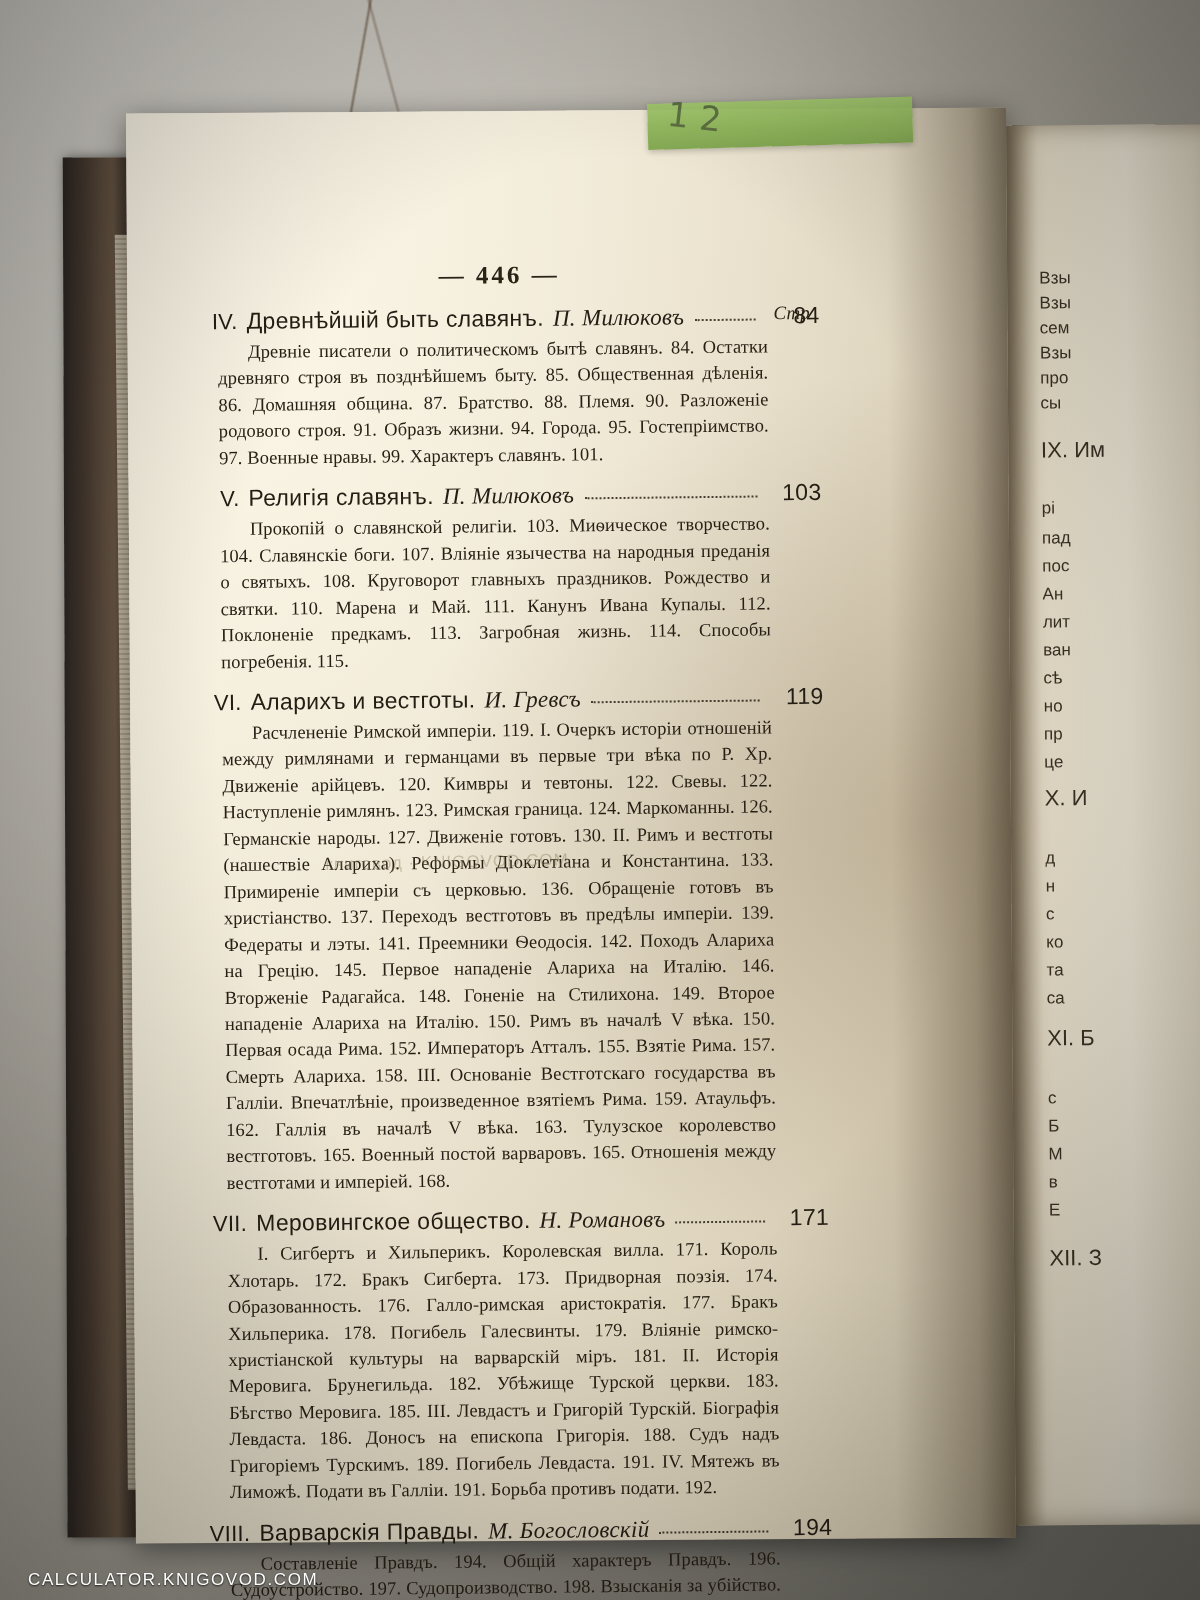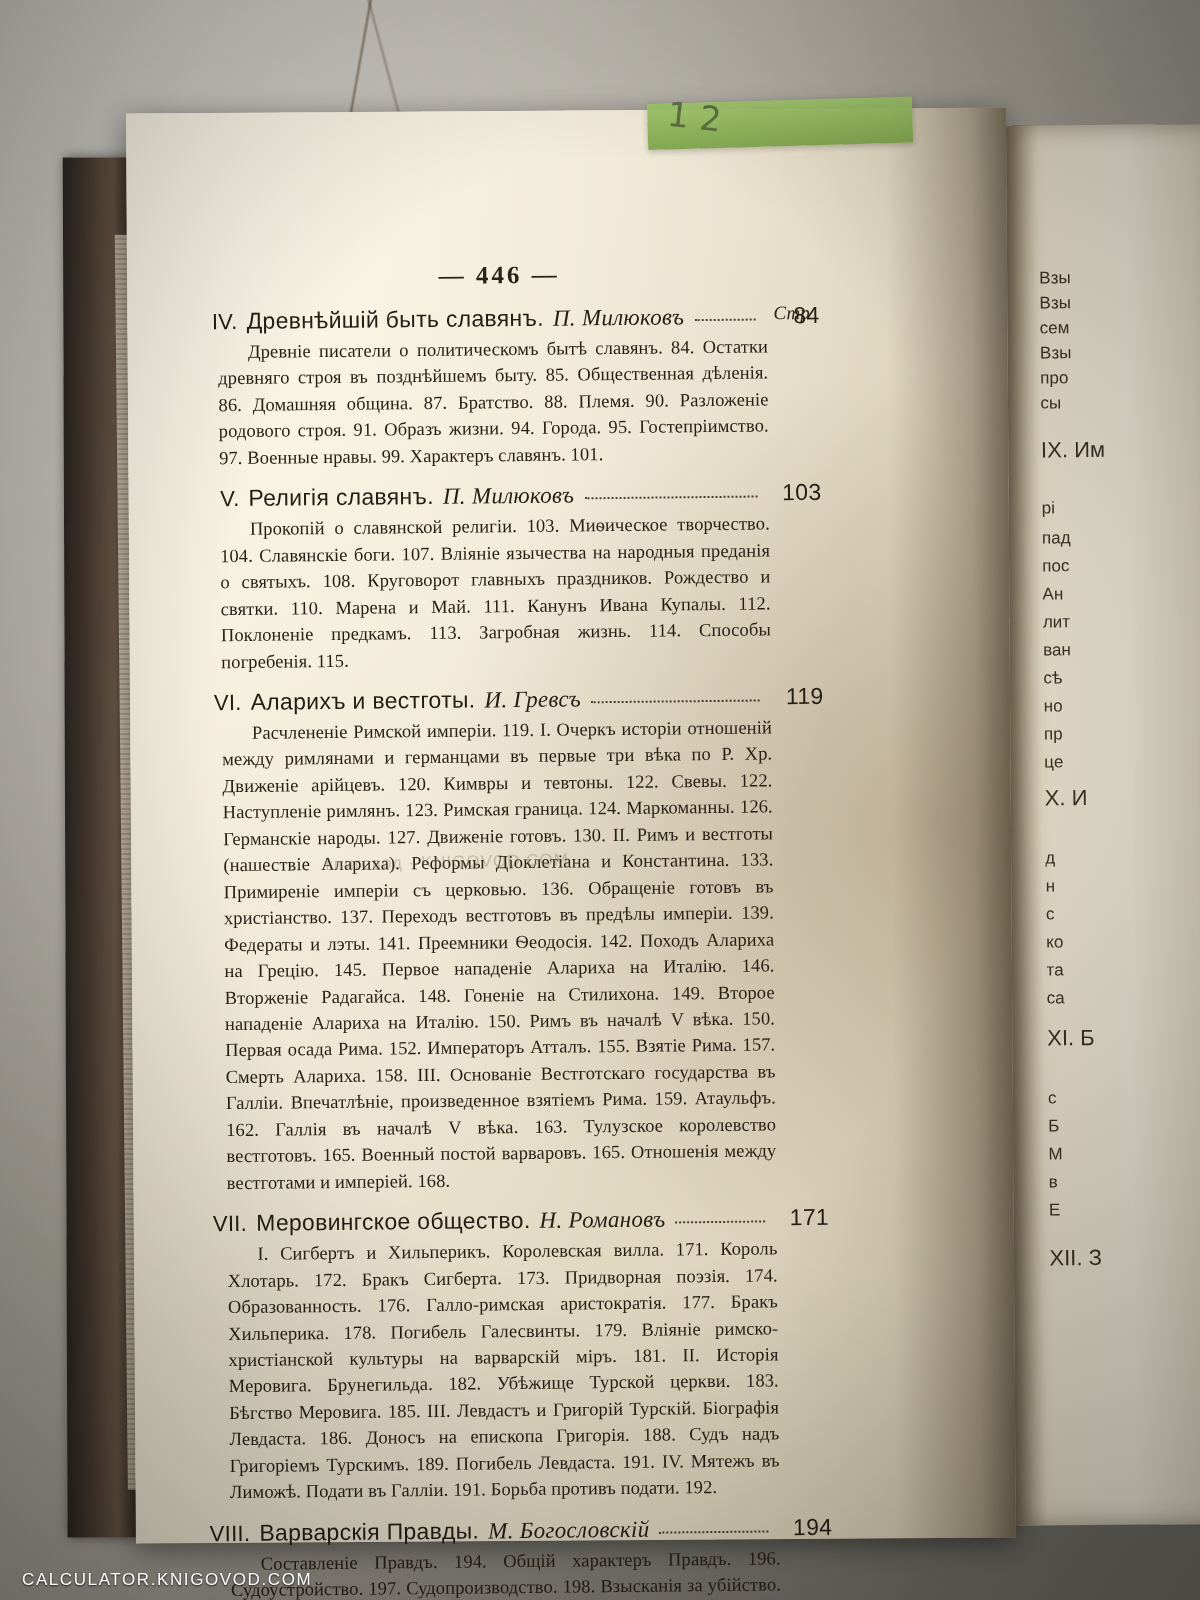--- a/index.html
+++ b/index.html
@@ -236,21 +236,21 @@
     font-family: "Liberation Sans", sans-serif;
     overflow: hidden;
     white-space: nowrap;
   }
   .right-frag.small { font-size: 17px; line-height: 1.5; }
   .right-frag.head  { font-size: 22px; }
 
   
   #watermark {
     position: absolute;
-    left: 22px;
+    left: 28px;
     bottom: 10px;
     font-family: "Liberation Sans", sans-serif;
     font-size: 17px;
     letter-spacing: 1.6px;
     color: #ffffff;
     text-shadow: 0 1px 2px rgba(0,0,0,.8);
   }
 
   
   #vignette {

